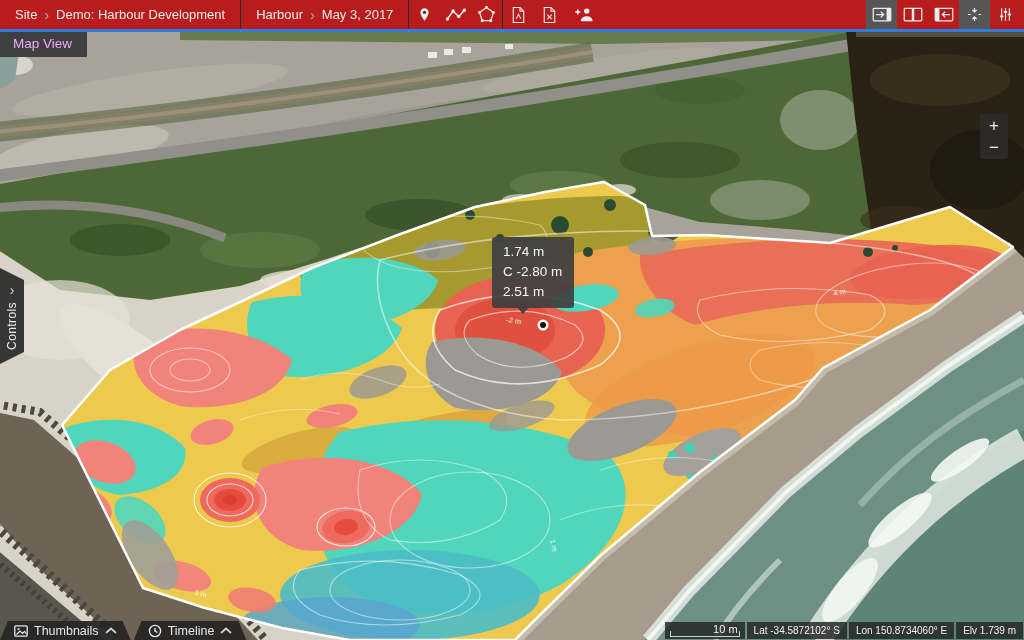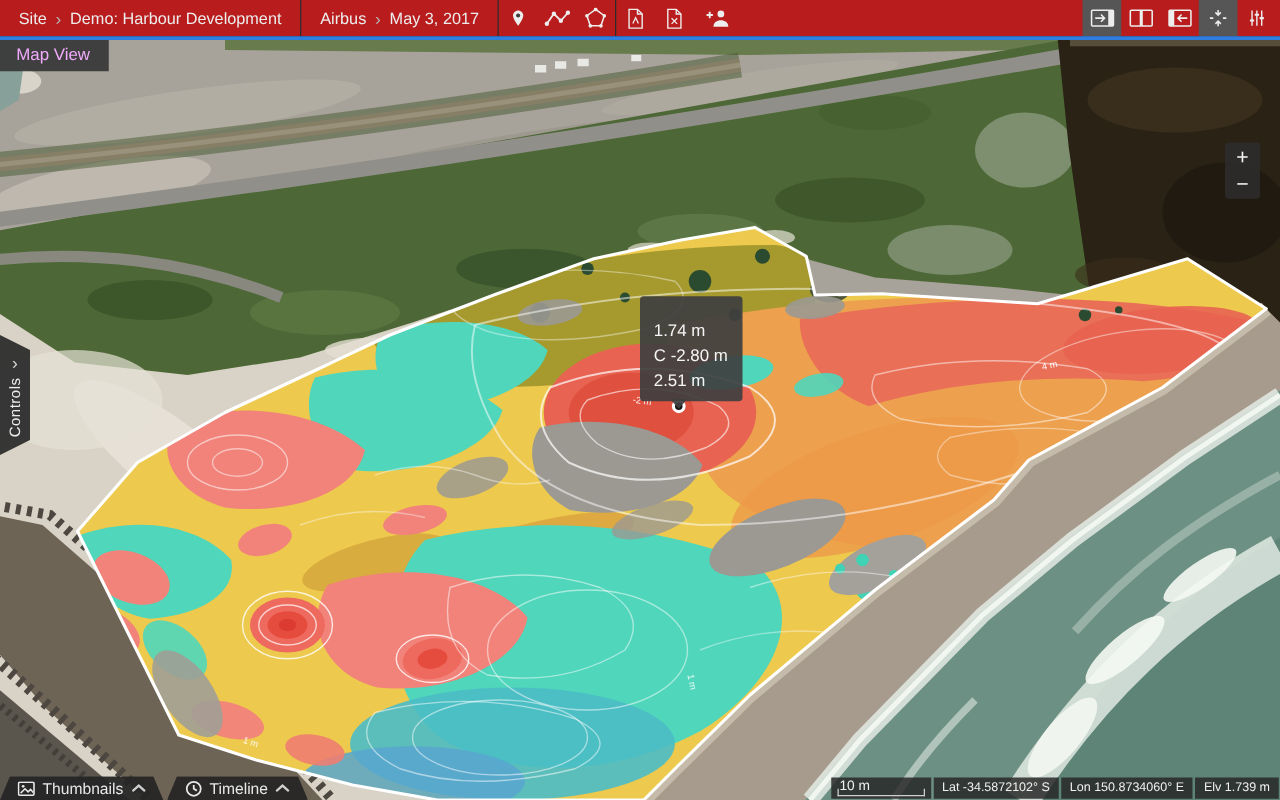--- a/index.html
+++ b/index.html
@@ -33,34 +33,34 @@
   .compass .hub{position:absolute;left:16px;top:16px;width:26px;height:26px;border-radius:50%;
                 background:rgba(40,40,40,.95);display:flex;align-items:center;justify-content:center;}
   .compass .dot{position:absolute;width:4px;height:4px;border-radius:50%;background:#f4f4f4;}
   .compass .tri{position:absolute;right:3px;top:11px;width:0;height:0;border-left:7px solid #f4f4f4;
                 border-top:4px solid transparent;border-bottom:4px solid transparent;transform:rotate(-28deg);}
   .zoomctl{position:absolute;left:980px;top:114px;width:28px;height:45px;background:rgba(44,44,44,.88);
            border-radius:3px;display:flex;flex-direction:column;z-index:6;}
   .zoomctl span{flex:1;display:flex;align-items:center;justify-content:center;color:#f2f2f2;
                 font-size:17px;cursor:pointer;line-height:1;}
   
-  .etooltip{position:absolute;left:512px;top:237px;background:rgba(64,64,64,.93);color:#f5f5f5;z-index:7;
-            border-radius:3px;padding:18px 12px 6px 11px;font-size:13.5px;line-height:20px;white-space:nowrap;}
+  .etooltip{position:absolute;left:492px;top:237px;background:rgba(64,64,64,.93);color:#f5f5f5;z-index:7;
+            border-radius:3px;padding:5px 12px 6px 11px;font-size:13.5px;line-height:20px;white-space:nowrap;}
   .etooltip:after{content:"";position:absolute;left:24px;bottom:-13px;border:7px solid transparent;
                   border-top:8px solid rgba(64,64,64,.93);}
   
   .btabs{position:absolute;left:0;bottom:0;display:flex;gap:3px;z-index:8;}
   .btab{height:19px;background:rgba(38,38,38,.95);color:#e8e8e8;font-size:12.5px;display:flex;
         align-items:center;gap:6px;padding:0 14px;cursor:pointer;
         clip-path:polygon(8px 0,calc(100% - 8px) 0,100% 100%,0 100%);justify-content:space-between;}
   
   .statusbar{position:absolute;right:1px;bottom:1px;display:flex;gap:2px;z-index:8;}
   .seg{background:rgba(38,38,38,.84);color:#f0f0f0;font-size:10px;height:17px;display:flex;
        align-items:center;padding:0 7px;white-space:nowrap;}
-  .seg.scale{width:66px;position:relative;justify-content:flex-start;font-size:11px;}
+  .seg.scale{width:66px;position:relative;justify-content:flex-end;font-size:11px;}
   .seg.scale .txt{position:relative;top:-2px;}
   .seg.scale .bracket{position:absolute;left:5px;right:5px;bottom:2px;height:5px;
                       border-left:1px solid #cfcfcf;border-right:1px solid #cfcfcf;border-bottom:1px solid #cfcfcf;}
   .copyright{position:absolute;left:6px;bottom:26px;z-index:6;font-size:9px;color:rgba(255,255,255,.72);
              text-shadow:0 0 2px rgba(0,0,0,.5);letter-spacing:.1px;}
 </style>
 </head>
 <body>
 
 <div class="app">
@@ -246,21 +246,21 @@
   </svg>
 
   <header class="toolbar">
     <div class="crumb">
       <span>Site</span>
       <span class="sep">›</span>
       <span>Demo: Harbour Development</span>
     </div>
     <div class="tb-div"></div>
     <div class="crumb">
-      <span>Airbus</span>
+      <span>Harbour</span>
       <span class="sep">›</span>
       <span>May 3, 2017</span>
     </div>
     <div class="tb-div"></div>
     <div class="tb-btn">
       <svg width="15" height="17" viewBox="0 0 22 22">
           <path d="M11 2c-3.3 0-6 2.7-6 6 0 4.5 6 12 6 12s6-7.5 6-12c0-3.3-2.7-6-6-6z" fill="#ededed"></path>
           <circle cx="11" cy="8" r="2.4" fill="#3b3b3b"></circle>
         </svg>
     </div>

